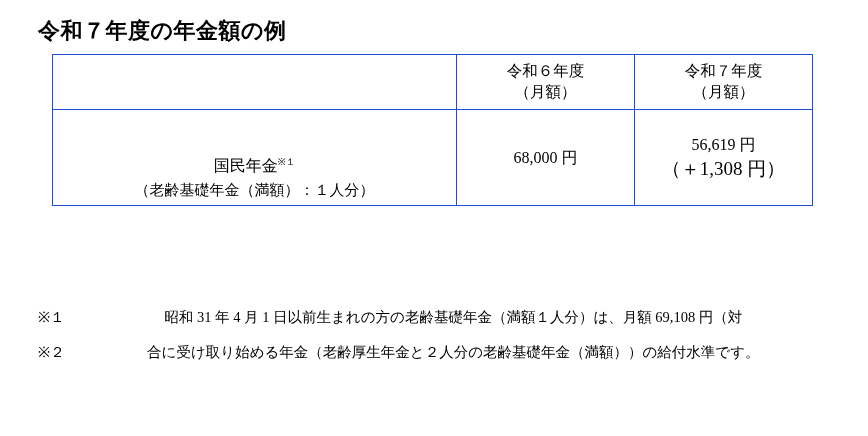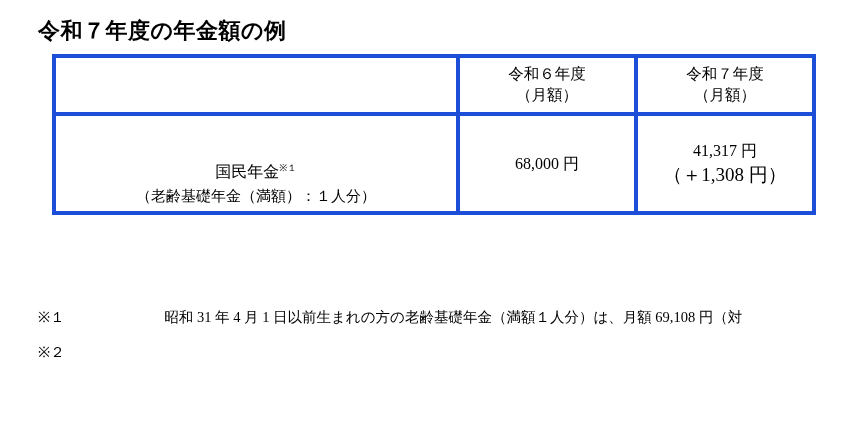--- a/index.html
+++ b/index.html
@@ -34,21 +34,21 @@
   table.pension-table {
     position: absolute;
     left: 52px;
     top: 54px;
     width: 760px;
     border-collapse: collapse;
     table-layout: fixed;
   }
   table.pension-table td,
   table.pension-table th {
-    border: 4px solid #1d4ed8;
+    border: 1px solid #1d4ed8;
     text-align: center;
     vertical-align: middle;
     font-weight: normal;
     font-size: 15px;
     padding: 4px 2px;
   }
   col.c-label { width: 404px; }
   col.c-y6 { width: 178px; }
   col.c-y7 { width: 178px; }
 
@@ -144,35 +144,36 @@
 
       <tr class="body-row">
         <td>
           <span class="item-main"><span>国民年金</span><sup>※１</sup></span>
           <span class="item-sub">（老齢基礎年金（満額）：１人分）</span>
         </td>
         <td>
           <span class="amount-main">68,000 円</span>
         </td>
         <td>
-          <span class="amount-main">41,317 円</span>
+          <span class="amount-main">56,619 円</span>
           <span class="amount-sub">（＋1,308 円）</span>
         </td>
       </tr>
 
     </tbody>
   </table>
 
   <div class="notes">
     <div class="note">
       <span class="note-mark">※１</span>
       <span class="note-text">
         <span>昭和 31 年 4 月 1 日以前生まれの方の老齢基礎年金（満額１人分）は、月額 69,108 円（対</span>
       </span>
     </div>
     <div class="note">
       <span class="note-mark">※２</span>
       <span class="note-text">
+        <span class="line2">合に受け取り始める年金（老齢厚生年金と２人分の老齢基礎年金（満額））の給付水準です。</span>
       </span>
     </div>
   </div>
 
 </div>
 
 </body></html>

